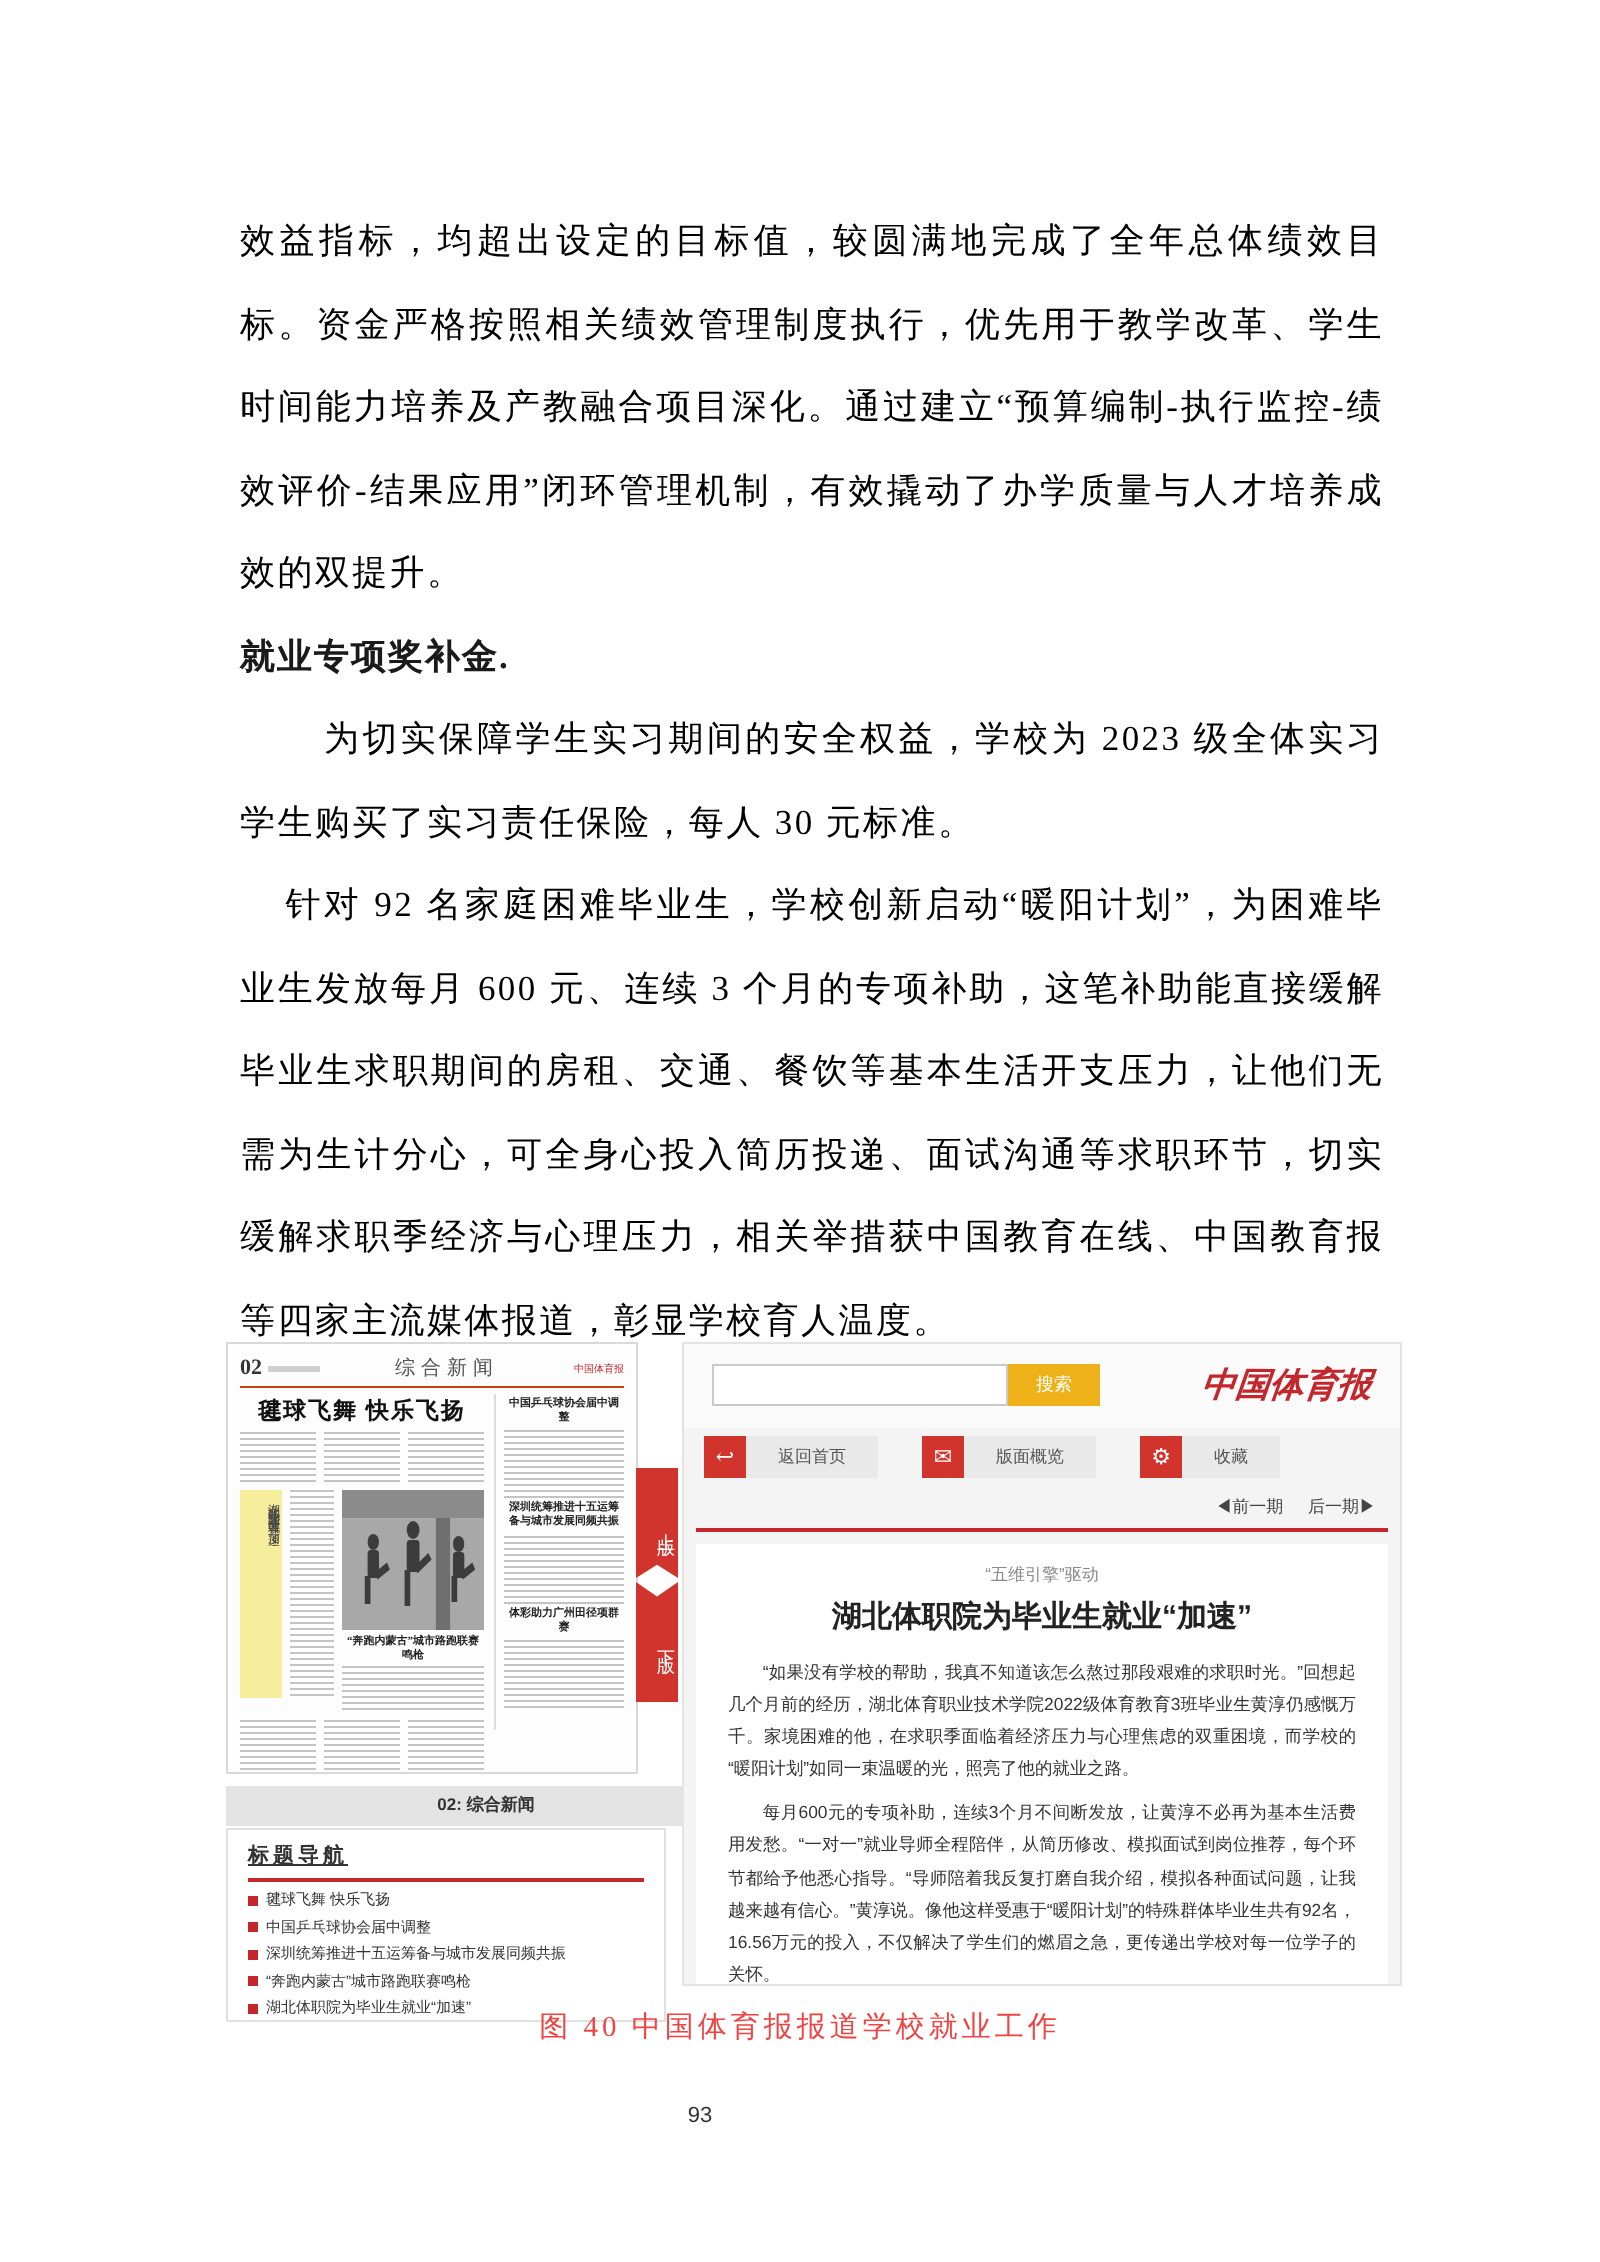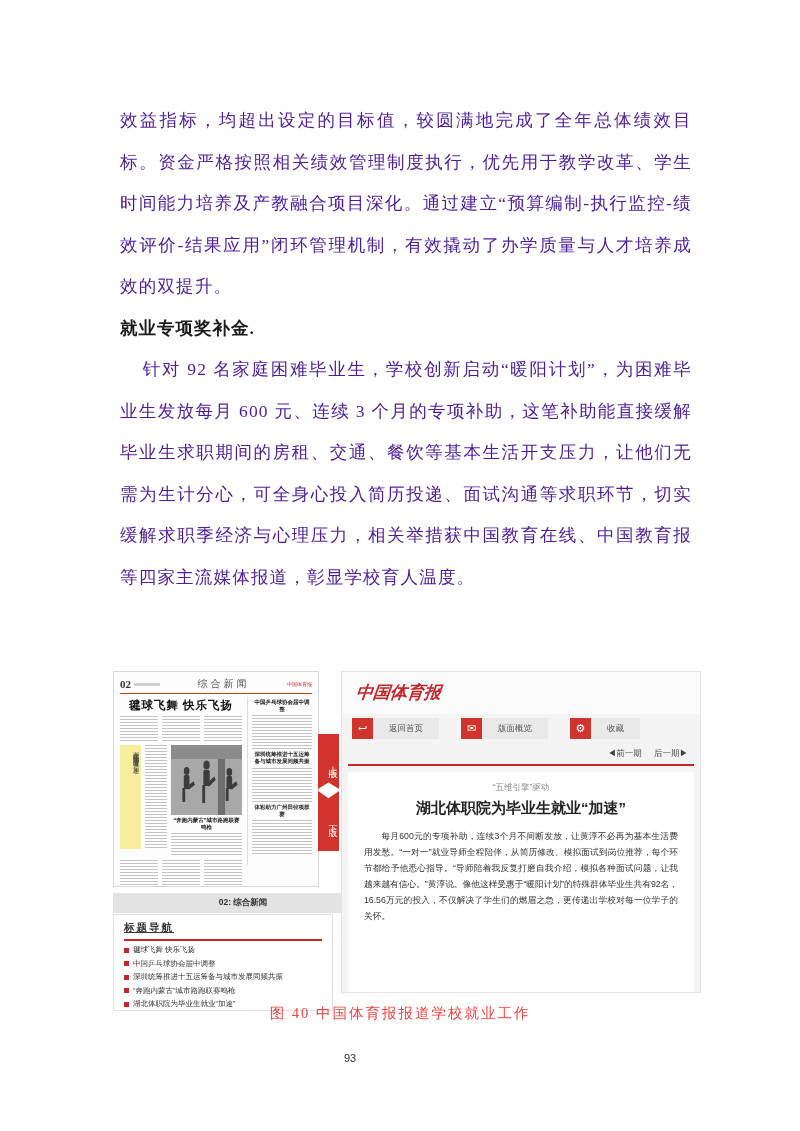--- a/index.html
+++ b/index.html
@@ -4,21 +4,21 @@
 <style>
   * { margin:0; padding:0; box-sizing:border-box; }
   html,body { background:#ffffff; }
   body {
     width:800px; height:1131px; overflow:hidden; position:relative;
     font-family:"Liberation Serif","DejaVu Serif",serif; color:#1a1a1a;
   }
   .content { position:absolute; left:120px; top:100px; width:572px; }
   .para {
     font-size:17.5px; line-height:41.5px; text-align:justify;
-    letter-spacing:1.2px; color:#4c1d95;font-family:Liberation Serif, serif;
+    letter-spacing:1.2px; color:#000000;font-family:Liberation Serif, serif;
   }
   .para.indent2 { text-indent:2.4em; }
   .para.indent15 { text-indent:1.3em; }
   .heading { font-size:17.5px; font-weight:bold; line-height:41.5px; letter-spacing:1px; }
 
   
   .figure { position:absolute; left:113px; top:671px; width:588px; height:340px; }
 
   
   .np { position:absolute; left:0; top:0; width:206px; height:216px;
@@ -102,20 +102,21 @@
                  font-size:14.5px; letter-spacing:2px; color:#ef4444; }
   .page-number { position:absolute; left:0; top:1052px; width:700px; text-align:center;
                  font-size:11px; color:#333; font-family:"Liberation Sans",sans-serif; }
 </style>
 </head>
 <body>
 
 <div class="content">
   <p class="para">效益指标，均超出设定的目标值，较圆满地完成了全年总体绩效目标。资金严格按照相关绩效管理制度执行，优先用于教学改革、学生时间能力培养及产教融合项目深化。通过建立“预算编制-执行监控-绩效评价-结果应用”闭环管理机制，有效撬动了办学质量与人才培养成效的双提升。</p>
   <p class="heading">就业专项奖补金.</p>
+  <p class="para indent2">为切实保障学生实习期间的安全权益，学校为 2023 级全体实习学生购买了实习责任保险，每人 30 元标准。</p>
   <p class="para indent15">针对 92 名家庭困难毕业生，学校创新启动“暖阳计划”，为困难毕业生发放每月 600 元、连续 3 个月的专项补助，这笔补助能直接缓解毕业生求职期间的房租、交通、餐饮等基本生活开支压力，让他们无需为生计分心，可全身心投入简历投递、面试沟通等求职环节，切实缓解求职季经济与心理压力，相关举措获中国教育在线、中国教育报等四家主流媒体报道，彰显学校育人温度。</p>
 </div>
 
 <div class="figure">
 
   <div class="np">
     <div class="np-head">
       <span class="np-pageno">02</span>
       <span class="np-date"></span>
       <span class="np-section">综合新闻</span>
@@ -204,20 +205,24 @@
 
   </div>
 
   <div class="tabs">
     <div class="vtab up">上版</div>
     <div class="vtab down">下版</div>
   </div>
 
   <div class="web">
     <div class="web-top">
+      <div class="search">
+        <input type="text" placeholder="" style="">
+        <button>搜索</button>
+      </div>
       <div class="web-logo">中国体育报</div>
     </div>
     <div class="web-toolbar">
       <div class="tb">
         <span class="tb-icon">↩</span>
         <span class="tb-label">返回首页</span>
       </div>
       <div class="tb">
         <span class="tb-icon">✉</span>
         <span class="tb-label">版面概览</span>
@@ -228,20 +233,21 @@
       </div>
     </div>
     <div class="web-pagenav">
       <span>◀前一期</span>
       <span>后一期▶</span>
     </div>
     <div class="web-redline"></div>
     <div class="web-article">
       <div class="kicker">“五维引擎”驱动</div>
       <div class="art-headline">湖北体职院为毕业生就业“加速”</div>
+      <p class="art-p">“如果没有学校的帮助，我真不知道该怎么熬过那段艰难的求职时光。”回想起几个月前的经历，湖北体育职业技术学院2022级体育教育3班毕业生黄淳仍感慨万千。家境困难的他，在求职季面临着经济压力与心理焦虑的双重困境，而学校的“暖阳计划”如同一束温暖的光，照亮了他的就业之路。</p>
       <p class="art-p">每月600元的专项补助，连续3个月不间断发放，让黄淳不必再为基本生活费用发愁。“一对一”就业导师全程陪伴，从简历修改、模拟面试到岗位推荐，每个环节都给予他悉心指导。“导师陪着我反复打磨自我介绍，模拟各种面试问题，让我越来越有信心。”黄淳说。像他这样受惠于“暖阳计划”的特殊群体毕业生共有92名，16.56万元的投入，不仅解决了学生们的燃眉之急，更传递出学校对每一位学子的关怀。</p>
 
     </div>
   </div>
 </div>
 
 <div class="fig-caption">图 40  中国体育报报道学校就业工作</div>
 <div class="page-number">93</div>
 
 </body></html>

